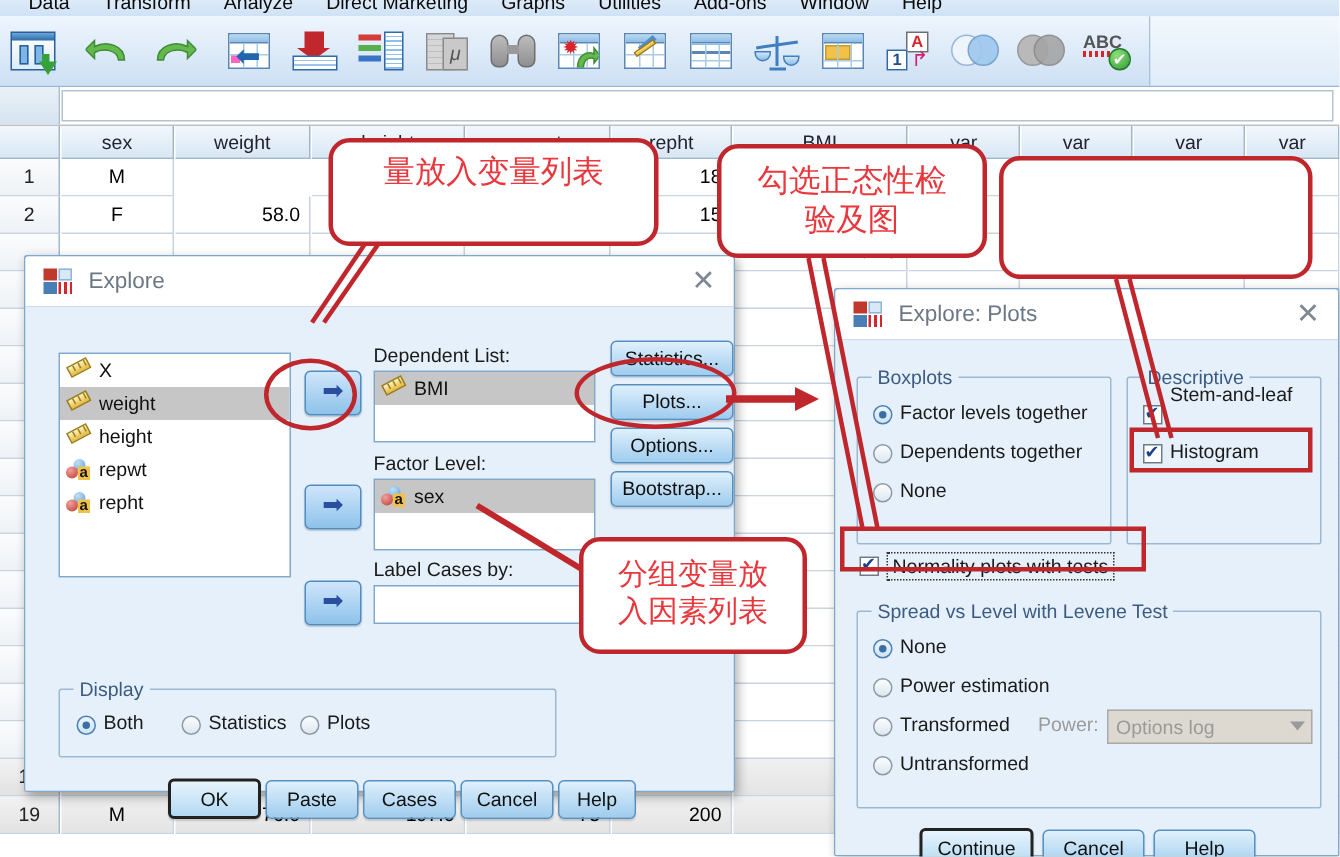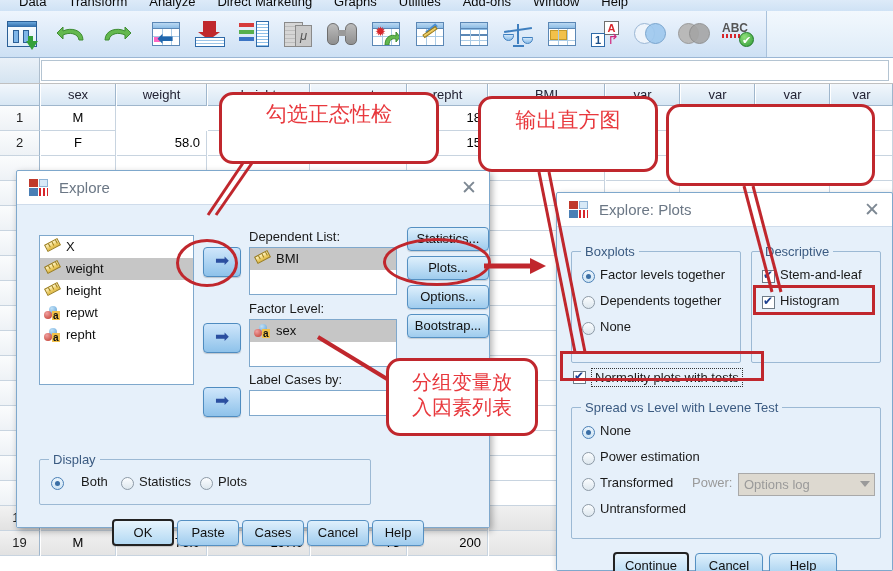--- a/index.html
+++ b/index.html
@@ -750,21 +750,21 @@
       <span>Plots...</span></div>
     <div class="btn" style="left:390px; top:80px;  width:82px; height:24px; line-height:22px;">
       <span>Options...</span></div>
     <div class="btn" style="left:390px; top:109px; width:82px; height:24px; line-height:22px;">
       <span>Bootstrap...</span></div>
 
     <div class="grp" style="left:22px; top:254px; width:332px; height:46px;"></div>
     <div class="grplabel" style="left:32px; top:247px;">
       <span>Display</span></div>
     <div class="radio on" style="left:34px; top:272px;"></div>
-    <div class="lbl" style="left:64px; top:269px;">
+    <div class="lbl" style="left:52px; top:269px;">
       <span>Both</span></div>
     <div class="radio" style="left:104px; top:272px;"></div>
     <div class="lbl" style="left:122px; top:269px;">
       <span>Statistics</span></div>
     <div class="radio" style="left:183px; top:272px;"></div>
     <div class="lbl" style="left:201px; top:269px;">
       <span>Plots</span></div>
 
     <div class="btn default" style="left:95px;  top:314px; width:62px; height:27px; line-height:24px;"><span>OK</span></div>
     <div class="btn" style="left:160px; top:315px; width:62px; height:26px; line-height:24px;"><span>Paste</span></div>
@@ -797,21 +797,21 @@
     <div class="lbl" style="left:43px; top:66px;">
       <span>Dependents together</span></div>
     <div class="radio" style="left:25px; top:95px;"></div>
     <div class="lbl" style="left:43px; top:92px;">
       <span>None</span></div>
 
     <div class="grp" style="left:194px; top:24px; width:130px; height:112px;"></div>
     <div class="grplabel" style="left:204px; top:17px;">
       <span>Descriptive</span></div>
     <div class="check on" style="left:205px; top:43px;"></div>
-    <div class="lbl" style="left:223px; top:40px;">
+    <div class="lbl" style="left:223px; top:28px;">
       <span>Stem-and-leaf</span></div>
     <div class="check on" style="left:205px; top:69px;"></div>
     <div class="lbl" style="left:223px; top:66px;">
       <span>Histogram</span></div>
 
     <div class="check on" style="left:16px; top:144px;"></div>
     <div class="lbl" style="left:34px; top:141px; border:1px dotted #333; padding:1px 3px;">
       <span>Normality plots with tests</span></div>
 
     <div class="grp" style="left:14px; top:180px; width:310px; height:132px;"></div>
@@ -858,23 +858,24 @@
   <path d="M484 266 L530 266" stroke="#c0272d" stroke-width="5" fill="none"></path>
   <path d="M530 258 L546 266 L530 274 Z" fill="#c0272d"></path>
 </svg>
 
 <div class="redoval" style="left:176px; top:239px; width:62px; height:48px;"></div>
 <div class="redoval" style="left:383px; top:238px; width:108px; height:48px;"></div>
 <div class="redrect" style="left:753px; top:285px; width:122px; height:30px;"></div>
 <div class="redrect" style="left:560px; top:351px; width:204px; height:30px;"></div>
 
 <div class="callout" style="left:219px; top:92px; width:220px; height:72px; padding-top:6px; font-size:21px;">
-  <span class="ln">勾选正态性检</span>
+  <span class="ln">量放入变量列表</span>
 </div>
 <div class="callout" style="left:478px; top:96px; width:180px; height:76px; padding-top:8px; font-size:21px;">
-  <span class="ln">输出直方图</span>
+  <span class="ln">勾选正态性检</span>
+  <span class="ln">验及图</span>
 </div>
 <div class="callout" style="left:666px; top:104px; width:209px; height:82px; padding-top:9px; font-size:21px;">
 </div>
 <div class="callout" style="left:386px; top:358px; width:152px; height:78px; padding-top:9px; font-size:20px;">
   <span class="ln">分组变量放</span>
   <span class="ln">入因素列表</span>
 </div>
 
 </body></html>

